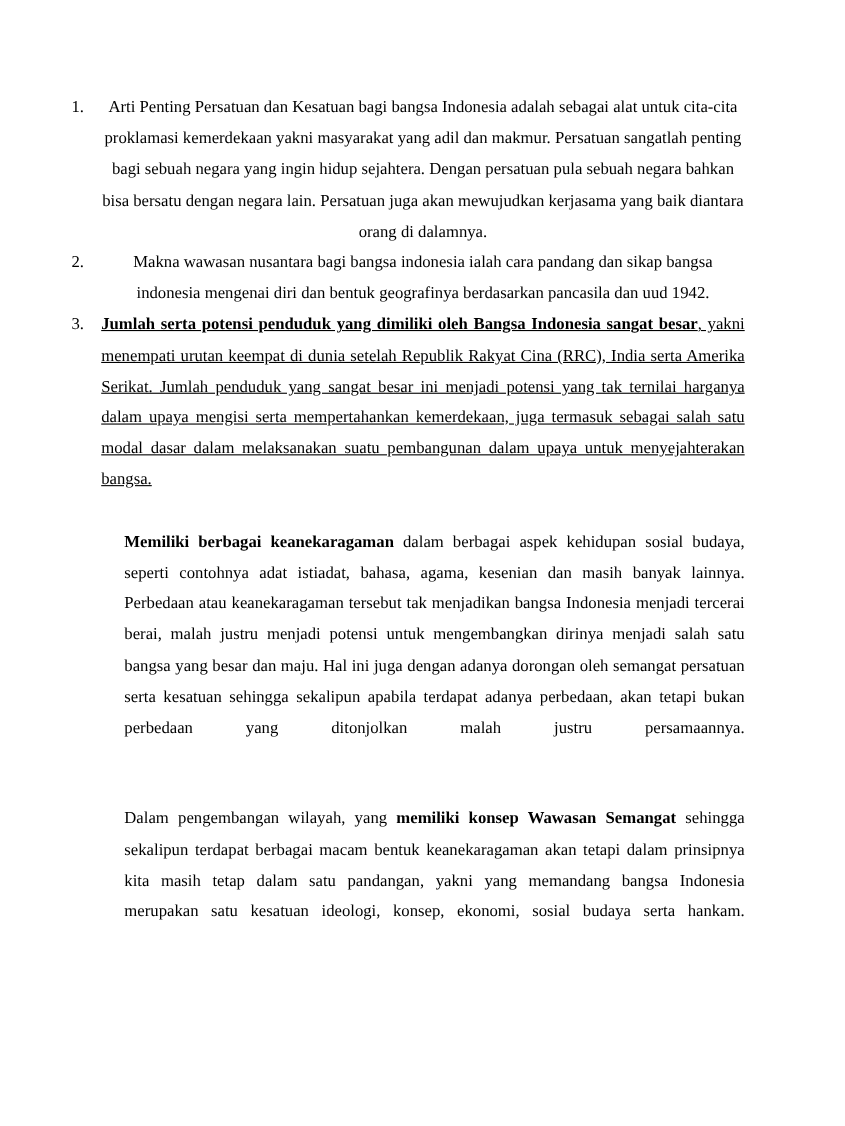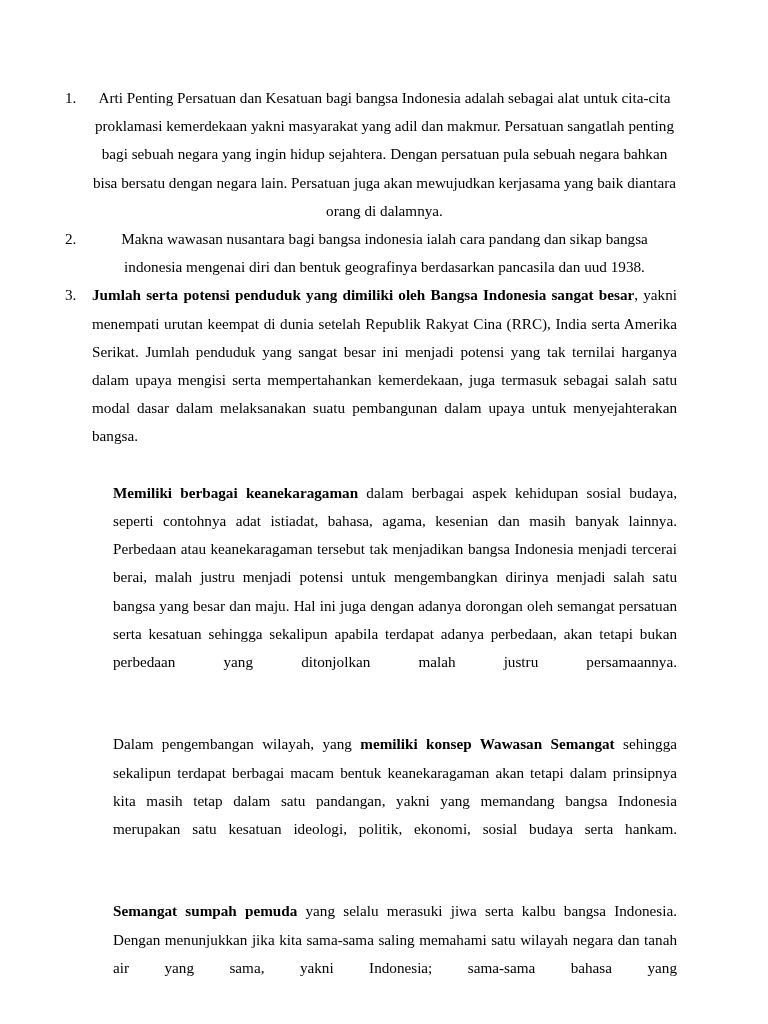--- a/index.html
+++ b/index.html
@@ -62,20 +62,21 @@
 
   
   li.ragged .li-text {
     text-align: center;
   }
 
   
   li.justified .li-text {
     text-align: justify;
     text-justify: inter-word;
+    text-decoration: underline;
   }
   li.justified .li-text::after {
     content: "";
     display: inline-block;
     width: 100%;
   }
 
   li.gap-before {
     margin-top: 26px;
   }
@@ -119,30 +120,29 @@
 
     <ol class="numbered">
 
       <li class="ragged">
         <span class="marker">1.</span>
         <span class="li-text">Arti Penting Persatuan dan Kesatuan bagi bangsa Indonesia adalah sebagai alat untuk cita-cita proklamasi kemerdekaan yakni masyarakat yang adil dan makmur. Persatuan sangatlah penting bagi sebuah negara yang ingin hidup sejahtera. Dengan persatuan pula sebuah negara bahkan bisa bersatu dengan negara lain.  Persatuan juga akan mewujudkan kerjasama yang baik diantara orang di dalamnya.</span>
       </li>
 
       <li class="ragged">
         <span class="marker">2.</span>
-        <span class="li-text">Makna wawasan nusantara bagi bangsa indonesia ialah cara pandang dan sikap bangsa indonesia mengenai diri dan bentuk geografinya berdasarkan pancasila dan uud 1938.</span>
+        <span class="li-text">Makna wawasan nusantara bagi bangsa indonesia ialah cara pandang dan sikap bangsa indonesia mengenai diri dan bentuk geografinya berdasarkan pancasila dan uud 1942.</span>
       </li>
 
       <li class="justified gap-before">
         <span class="marker">3.</span>
         <span class="li-text"><b>Jumlah serta potensi penduduk yang dimiliki oleh Bangsa Indonesia sangat besar</b><span>, yakni menempati urutan keempat di dunia setelah Republik Rakyat Cina (RRC), India serta Amerika Serikat. Jumlah penduduk yang sangat besar ini menjadi potensi yang tak ternilai harganya dalam upaya mengisi serta mempertahankan kemerdekaan, juga termasuk sebagai salah satu modal dasar dalam melaksanakan suatu pembangunan dalam upaya untuk menyejahterakan bangsa.</span></span>
       </li>
 
     </ol>
 
     <p class="subpara first-sub"><b>Memiliki berbagai keanekaragaman</b><span> dalam berbagai aspek kehidupan sosial budaya, seperti contohnya adat istiadat, bahasa, agama, kesenian dan masih banyak lainnya. Perbedaan atau keanekaragaman tersebut tak menjadikan bangsa Indonesia menjadi tercerai berai, malah justru menjadi potensi untuk mengembangkan dirinya menjadi salah satu bangsa yang besar dan maju. Hal ini juga dengan adanya dorongan oleh semangat persatuan serta kesatuan sehingga sekalipun apabila terdapat adanya perbedaan, akan tetapi bukan perbedaan yang ditonjolkan malah justru persamaannya.</span></p>
 
-    <p class="subpara spaced"><span>Dalam pengembangan wilayah, yang </span><b>memiliki konsep Wawasan Semangat</b><span> sehingga sekalipun terdapat berbagai macam bentuk keanekaragaman akan tetapi dalam prinsipnya kita masih tetap dalam satu pandangan, yakni yang memandang bangsa Indonesia merupakan satu kesatuan ideologi, politik, ekonomi, sosial budaya serta hankam.</span></p>
+    <p class="subpara spaced"><span>Dalam pengembangan wilayah, yang </span><b>memiliki konsep Wawasan Semangat</b><span> sehingga sekalipun terdapat berbagai macam bentuk keanekaragaman akan tetapi dalam prinsipnya kita masih tetap dalam satu pandangan, yakni yang memandang bangsa Indonesia merupakan satu kesatuan ideologi, konsep, ekonomi, sosial budaya serta hankam.</span></p>
 
-    <p class="subpara spaced clipped"><b>Semangat sumpah pemuda</b><span> yang selalu merasuki jiwa serta kalbu bangsa Indonesia. Dengan menunjukkan jika kita sama-sama saling memahami satu wilayah negara dan tanah air yang sama, yakni Indonesia; sama-sama bahasa yang</span></p>
 
   </div>
 </div>
 
 </body></html>

